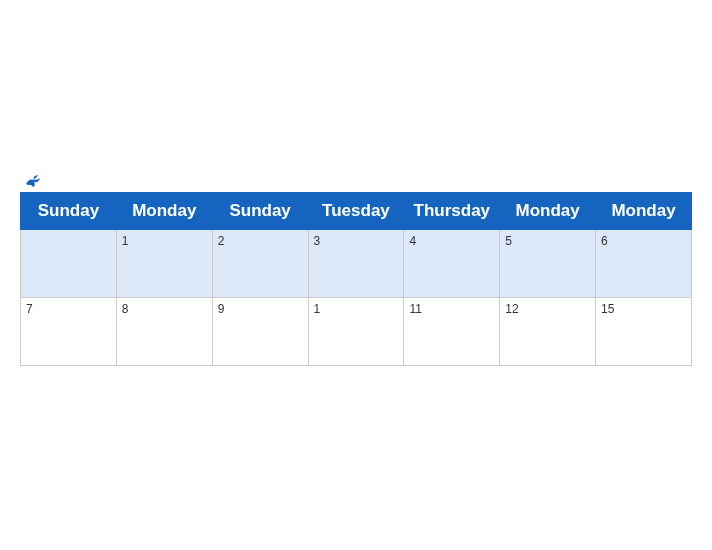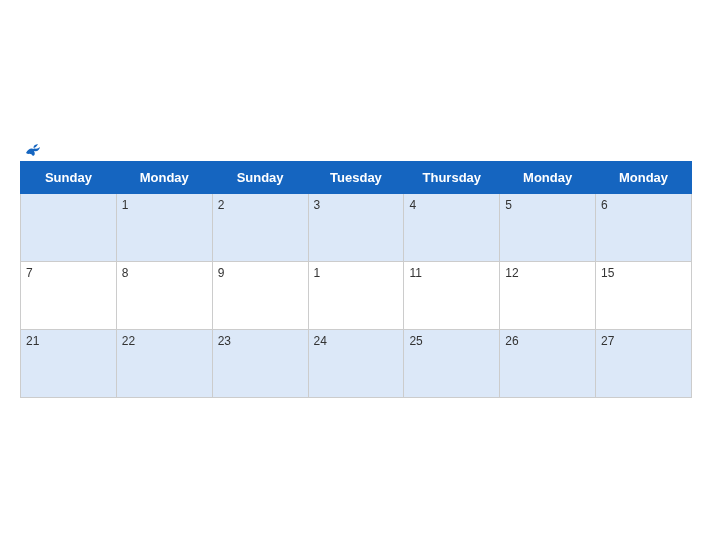--- a/index.html
+++ b/index.html
@@ -70,21 +70,21 @@
     .calendar-table {
       width: 100%;
       border-collapse: collapse;
       margin-top: 6px;
     }
     .calendar-table th {
       background-color: #1565c0;
       color: #fff;
       text-align: center;
       padding: 8px 4px;
-      font-size: 13px;
+      font-size: 17px;
       font-weight: bold;
       border: 1px solid #1565c0;
     }
     .calendar-table td {
       border: 1px solid #ccc;
       width: calc(100% / 7);
       height: 68px;
       vertical-align: top;
       padding: 4px 5px;
       font-size: 12px;
@@ -145,24 +145,15 @@
         </tr>
         <tr>
           <td><span class="day-num">7</span></td>
           <td><span class="day-num">8</span></td>
           <td><span class="day-num">9</span></td>
           <td><span class="day-num">1</span></td>
           <td><span class="day-num">11</span></td>
           <td><span class="day-num">12</span></td>
           <td><span class="day-num">15</span></td>
         </tr>
-        <tr>
-          <td><span class="day-num">21</span></td>
-          <td><span class="day-num">22</span></td>
-          <td><span class="day-num">23</span></td>
-          <td><span class="day-num">24</span></td>
-          <td><span class="day-num">25</span></td>
-          <td><span class="day-num">26</span></td>
-          <td><span class="day-num">27</span></td>
-        </tr>
       </tbody>
   </table>
 </div>
 
 </body></html>

